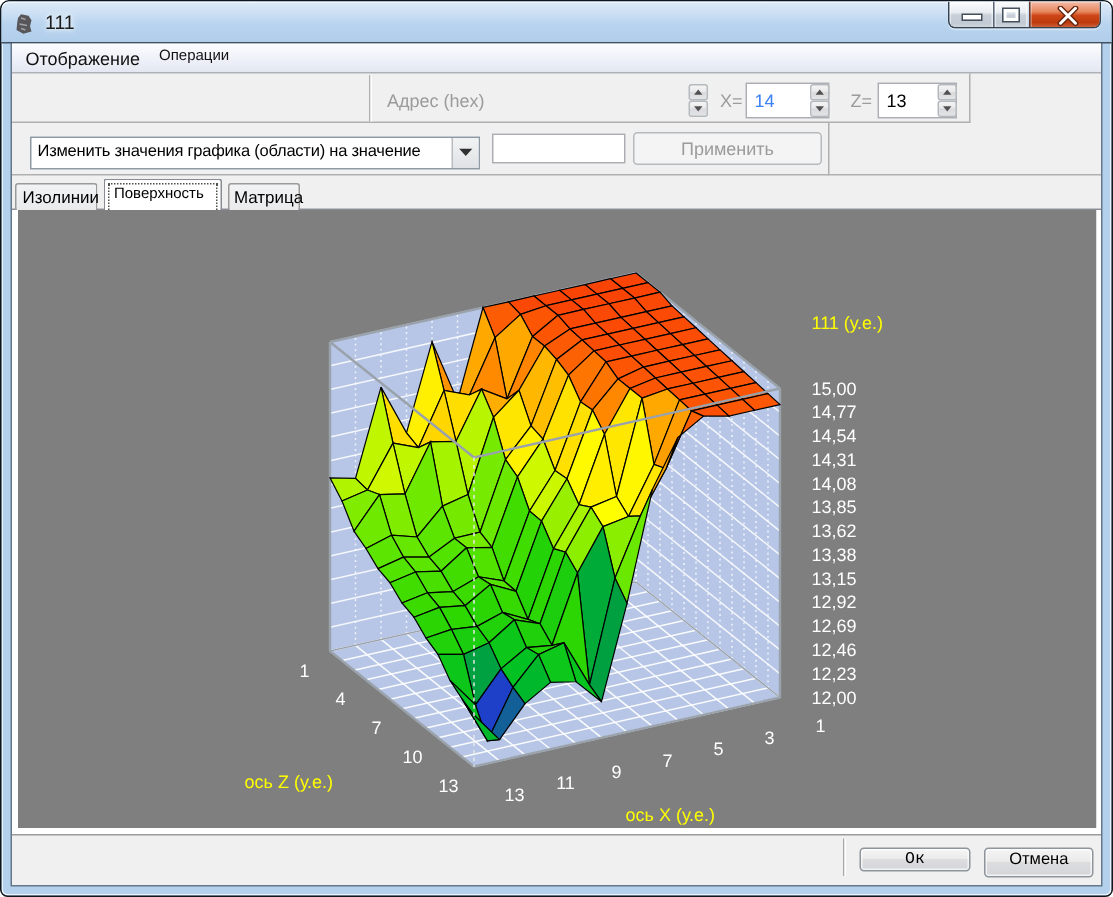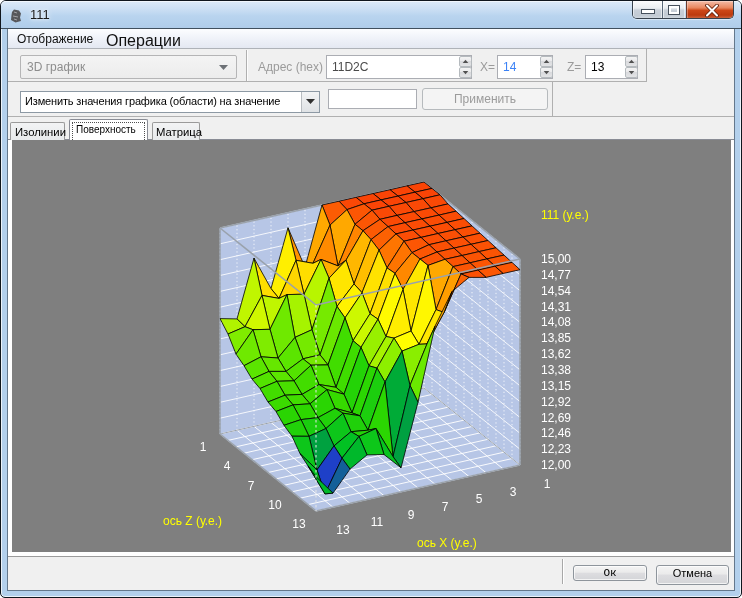--- a/index.html
+++ b/index.html
@@ -38,39 +38,29 @@
    <div style="position:absolute;left:36px;top:5px;width:10px;height:8px;border:2px solid #fff;outline:1px solid #46505c;"></div>
    <svg width="16" height="14" style="position:absolute;left:71px;top:3px;">
      <path d="M3 1.5 L8 6.5 L13 1.5 M3 11.5 L8 6.5 L13 11.5" stroke="#67250f" stroke-width="3.8" fill="none" stroke-linecap="round"></path>
      <path d="M3 1.5 L8 6.5 L13 1.5 M3 11.5 L8 6.5 L13 11.5" stroke="#ffffff" stroke-width="2.0" fill="none" stroke-linecap="round"></path>
    </svg>
  </div>
 
  <div style="position:absolute;left:0;top:0;width:726px;height:20px;
       background:linear-gradient(#fcfdff,#eef1f8 55%,#e4e8f2);border-bottom:1px solid #aeb2b8;">
   <div style="position:absolute;left:9px;top:3px;font-size:12px;color:#111;">Отображение</div>
-  <div style="position:absolute;left:98px;top:3px;font-size:16px;color:#111;">Операции</div>
+  <div style="position:absolute;left:98px;top:3px;font-size:10px;color:#111;">Операции</div>
  </div>
 
  <div style="position:absolute;left:0;top:20px;width:639px;height:33px;border-right:1px solid #b0b0b0;border-bottom:1px solid #b0b0b0;"></div>
  <div style="position:absolute;left:238px;top:21px;width:1px;height:31px;background:#b0b0b0;"></div>
  <div style="position:absolute;left:239px;top:21px;width:1px;height:31px;background:#fdfdfd;"></div>
 
- <div style="position:absolute;left:12px;top:26px;width:217px;height:24px;border:1px solid #b5b5b6;border-radius:2px;
-      background:linear-gradient(#f4f4f4,#ececec);">
-   <div style="position:absolute;left:6px;top:4px;font-size:12px;color:#8d8d8d;">3D график</div>
-   <svg width="10" height="6" style="position:absolute;right:7px;top:9px;">
-          <polygon points="0,0 9,0 4.5,5" fill="#6d7176"></polygon>
-        </svg>
- </div>
 
  <div class="lbl" style="left:250px;top:31px;">Адрес (hex)</div>
- <div style="position:absolute;left:318px;top:26px;width:146px;height:24px;border:1px solid #abadb3;background:#fff;">
-   <div style="position:absolute;left:5px;top:4px;font-size:12px;color:#4a4a4a;">11D2C</div>
- </div>
 
 <div style="position:absolute;left:451px;top:27px;width:13px;height:22px;">
         <div style="position:absolute;left:0;top:0.0px;width:13px;height:11.0px;background:linear-gradient(#f4f4f4,#e9e9eb 45%,#d9dadd 50%,#e3e4e6);border:1px solid #b5babe;border-radius:2px;box-sizing:border-box;">
           <svg width="13" height="11" style="position:absolute;left:-1px;top:-1px">
             <polygon points="3.7,7.1 9.3,7.1 6.5,3.7" fill="#505050"></polygon>
           </svg>
         </div>
         <div style="position:absolute;left:0;top:11.0px;width:13px;height:11.0px;background:linear-gradient(#f4f4f4,#e9e9eb 45%,#d9dadd 50%,#e3e4e6);border:1px solid #b5babe;border-radius:2px;box-sizing:border-box;">
           <svg width="13" height="11" style="position:absolute;left:-1px;top:-1px">
             <polygon points="3.7,3.9 9.3,3.9 6.5,7.3" fill="#505050"></polygon>

